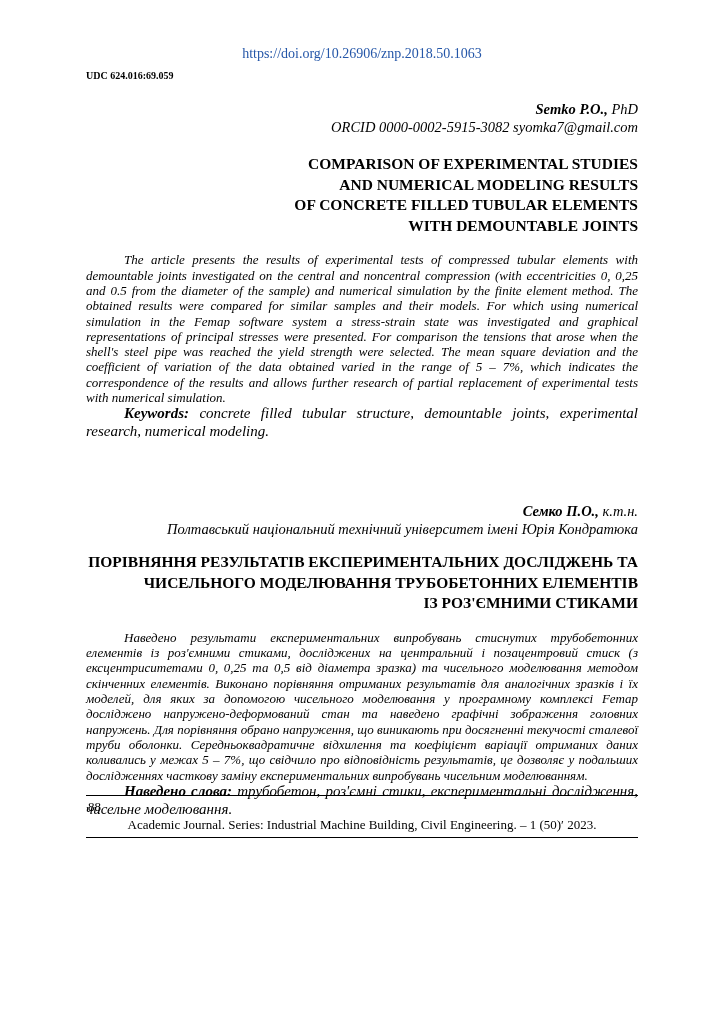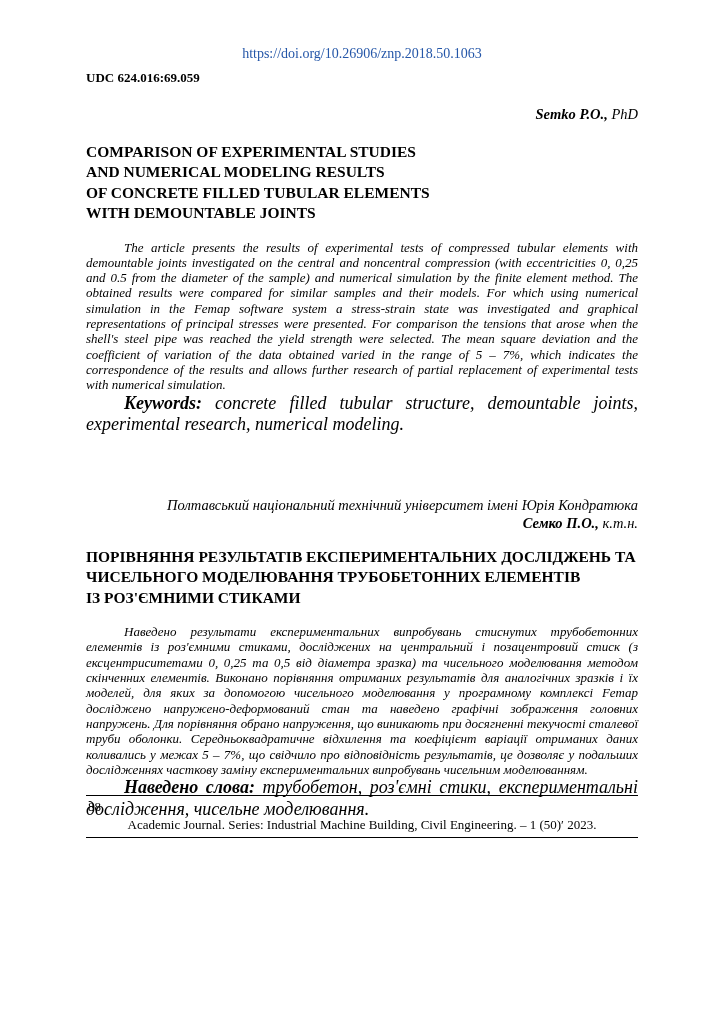--- a/index.html
+++ b/index.html
@@ -19,49 +19,49 @@
     font-size: 14px;
     margin-bottom: 8px;
   }
   .doi-line a {
     color: #2456a8;
     text-decoration: none;
     cursor: pointer;
   }
   .udc {
     font-weight: bold;
-    font-size: 13px;
+    font-size: 10px;
     margin-bottom: 20px;
   }
   .author-block {
     text-align: right;
     font-style: italic;
     font-size: 14.5px;
     line-height: 1.22;
   }
   .author-name { font-weight: bold; }
   .paper-title {
-    text-align: left;
+    text-align: right;
     font-weight: bold;
     font-size: 15.5px;
     line-height: 1.32;
     white-space: pre-line;
     margin-top: 18px;
   }
   .abstract {
     margin-top: 16px;
     font-style: italic;
     font-size: 13px;
     line-height: 1.18;
     text-align: justify;
     text-indent: 38px;
   }
   .keywords {
     font-style: italic;
-    font-size: 18px;
+    font-size: 15px;
     line-height: 1.18;
     text-align: justify;
     text-indent: 38px;
   }
   .kw-label { font-weight: bold; }
   .uk-author { margin-top: 62px; }
   .uk-title { margin-top: 14px; }
   .footer {
     position: absolute;
     left: 86px;
@@ -87,38 +87,39 @@
   <div class="doi-line">
     <a href="#">https://doi.org/10.26906/znp.2018.50.1063</a>
   </div>
 
   <div class="udc">UDC 624.016:69.059</div>
 
   <div class="author-block">
     <div>
       <span class="author-name">Semko P.O.,</span><span> PhD</span>
     </div>
+    <div>ORCID 0000-0002-5915-3082 syomka7@gmail.com</div>
   </div>
 
   <div class="paper-title">COMPARISON OF EXPERIMENTAL STUDIES
 AND NUMERICAL MODELING RESULTS
 OF CONCRETE FILLED TUBULAR ELEMENTS
 WITH DEMOUNTABLE JOINTS</div>
 
   <p class="abstract">The article presents the results of experimental tests of compressed tubular elements with demountable joints investigated on the central and noncentral compression (with eccentricities 0, 0,25 and 0.5 from the diameter of the sample) and numerical simulation by the finite element method. The obtained results were compared for similar samples and their models. For which using numerical simulation in the Femap software system a stress-strain state was investigated and graphical representations of principal stresses were presented. For comparison the tensions that arose when the shell's steel pipe was reached the yield strength were selected. The mean square deviation and the coefficient of variation of the data obtained varied in the range of 5 – 7%, which indicates the correspondence of the results and allows further research of partial replacement of experimental tests with numerical simulation.</p>
 
   <p class="keywords">
     <span class="kw-label">Keywords:</span><span> concrete filled tubular structure, demountable joints, experimental research, numerical modeling.</span>
   </p>
 
   <div class="author-block uk-author">
-    <div>Полтавський національний технічний університет імені Юрія Кондратюка</div>
     <div>
       <span class="author-name">Семко П.О.,</span><span> к.т.н.</span>
     </div>
+    <div>Полтавський національний технічний університет імені Юрія Кондратюка</div>
   </div>
 
   <div class="paper-title uk-title">ПОРІВНЯННЯ РЕЗУЛЬТАТІВ ЕКСПЕРИМЕНТАЛЬНИХ ДОСЛІДЖЕНЬ ТА
 ЧИСЕЛЬНОГО МОДЕЛЮВАННЯ ТРУБОБЕТОННИХ ЕЛЕМЕНТІВ
 ІЗ РОЗ'ЄМНИМИ СТИКАМИ</div>
 
   <p class="abstract">Наведено результати експериментальних випробувань стиснутих трубобетонних елементів із роз'ємними стиками, досліджених на центральний і позацентровий стиск (з ексцентриситетами 0, 0,25 та 0,5 від діаметра зразка) та чисельного моделювання методом скінченних елементів. Виконано порівняння отриманих результатів для аналогічних зразків і їх моделей, для яких за допомогою чисельного моделювання у програмному комплексі Femap досліджено напружено-деформований стан та наведено графічні зображення головних напружень. Для порівняння обрано напруження, що виникають при досягненні текучості сталевої труби оболонки. Середньоквадратичне відхилення та коефіцієнт варіації отриманих даних коливались у межах 5 – 7%, що свідчило про відповідність результатів, це дозволяє у подальших дослідженнях часткову заміну експериментальних випробувань чисельним моделюванням.</p>
 
   <p class="keywords">
     <span class="kw-label">Наведено слова:</span><span> трубобетон, роз'ємні стики, експериментальні дослідження, чисельне моделювання.</span>

